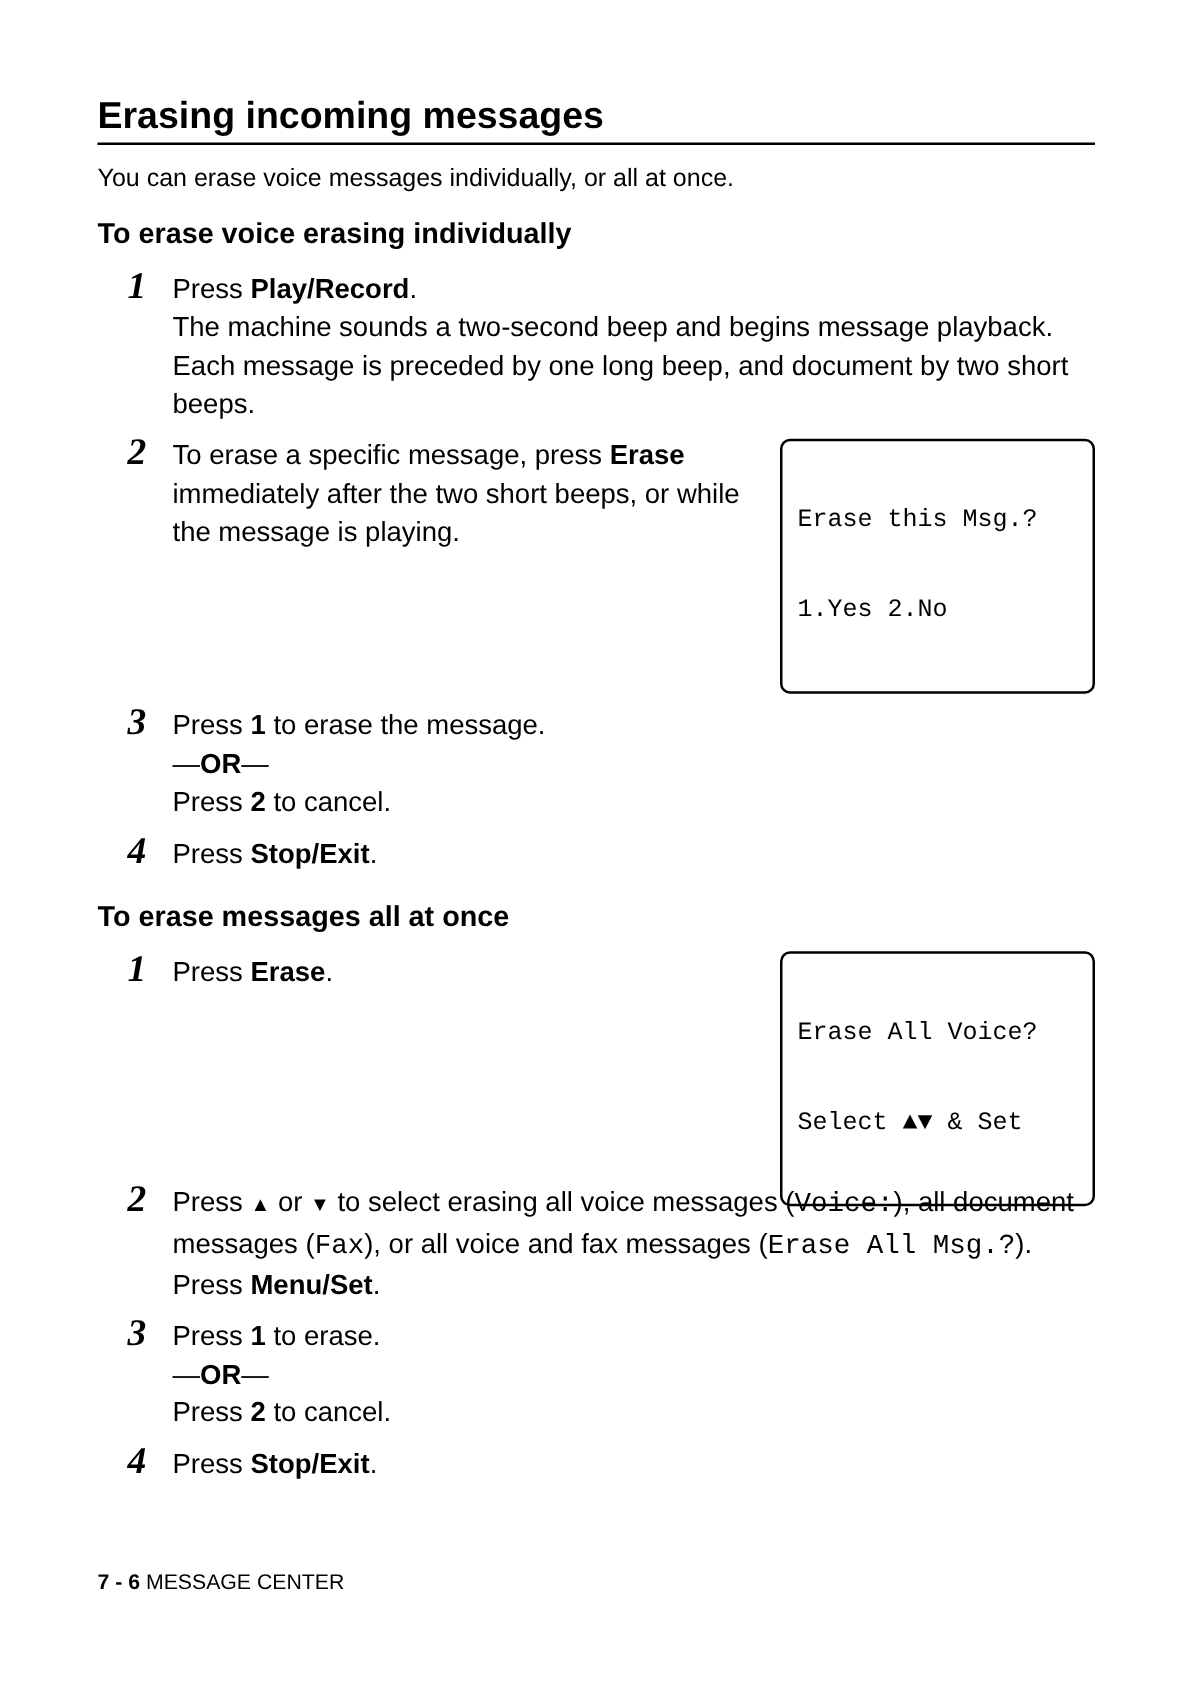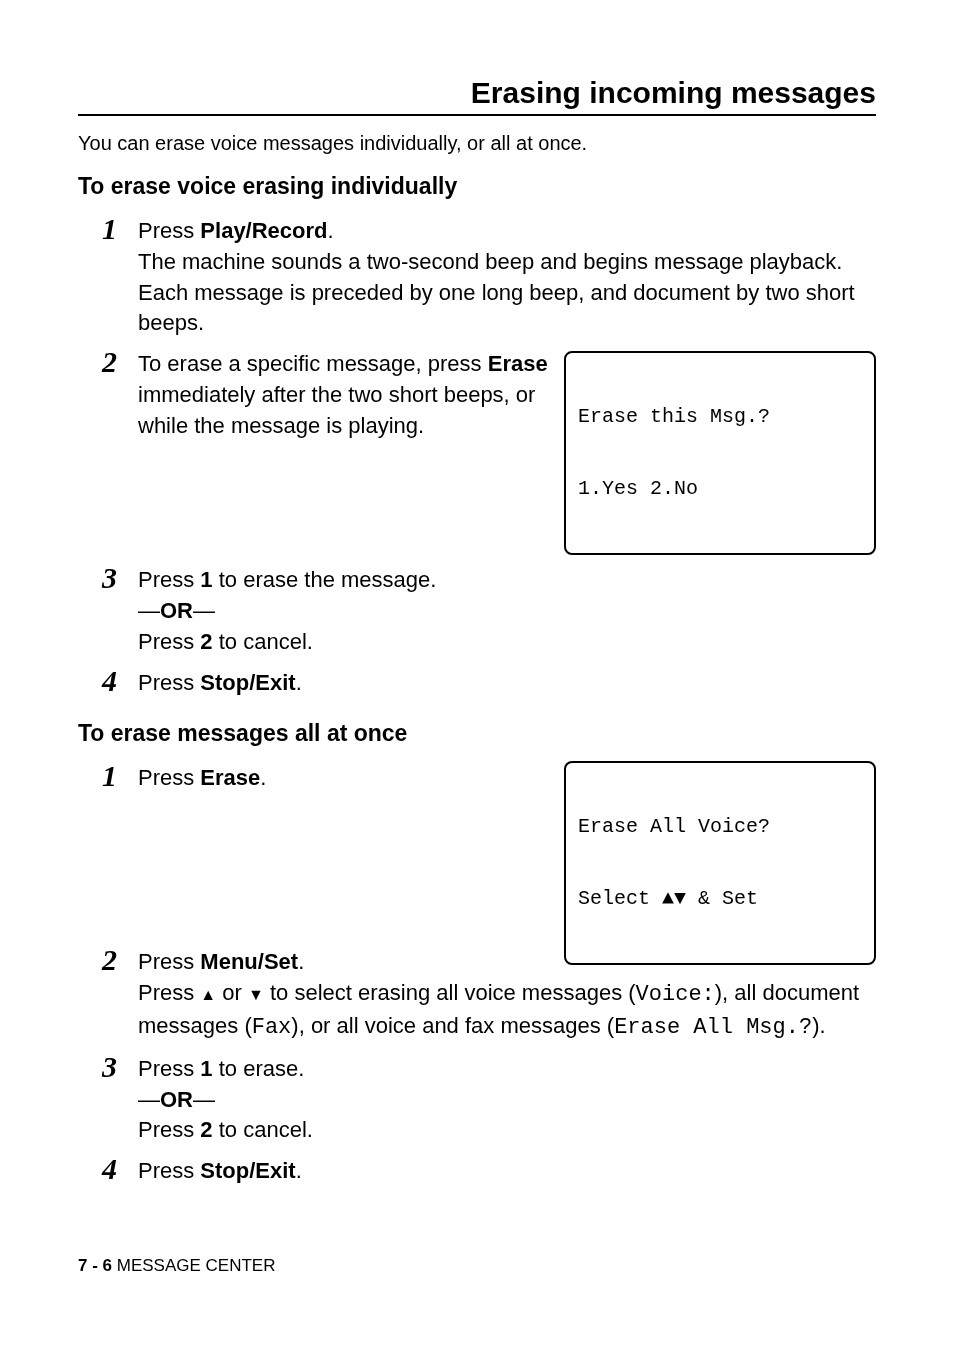--- a/index.html
+++ b/index.html
@@ -15,21 +15,20 @@
       font-family: Arial, Helvetica, sans-serif;
       color: #000;
       padding: 76px 78px 40px 78px;
       position: relative;
     }
 
     .section-title {
       font-size: 30px;
       font-weight: bold;
       margin-bottom: 4px;
-      text-align: right;
     }
 
     .hr {
       border: none;
       border-top: 2px solid #000;
       margin-bottom: 16px;
     }
 
     .intro {
       font-size: 20px;
@@ -93,21 +92,21 @@
     .lcd {
       border: 2px solid #000;
       border-radius: 8px;
       padding: 4px 12px 4px 12px;
       font-family: "Courier New", monospace;
       font-size: 20px;
       line-height: 1.2;
       white-space: pre;
       flex-shrink: 0;
       margin-top: 2px;
-      width: 312px;
+      width: 252px;
     }
 
     .lcd-inner {
       display: block;
     }
 
     .tri-up::before {
       content: "▲";
       font-size: 16px;
     }
@@ -209,24 +208,24 @@
           <span class="lcd-inner"><span>Select </span>▲▼<span> &amp; Set</span></span>
         </div>
       </div>
     </div>
   </div>
 
   <div class="step" style="margin-top:-28px;">
     <div class="step-num">2</div>
     <div class="step-body">
       <div>
+        <span>Press </span><span class="tri-up"></span><span> or </span><span class="tri-down"></span><span> to select erasing all voice messages (</span><span class="mono">Voice:</span><span>), all document messages (</span><span class="mono">Fax</span><span>), or all voice and fax messages (</span><span class="mono">Erase All Msg.?</span><span>).</span>
+      </div>
+      <div>
         <span>Press </span><span class="bold">Menu/Set</span><span>.</span>
-      </div>
-      <div>
-        <span>Press </span><span class="tri-up"></span><span> or </span><span class="tri-down"></span><span> to select erasing all voice messages (</span><span class="mono">Voice:</span><span>), all document messages (</span><span class="mono">Fax</span><span>), or all voice and fax messages (</span><span class="mono">Erase All Msg.?</span><span>).</span>
       </div>
     </div>
   </div>
 
   <div class="step">
     <div class="step-num">3</div>
     <div class="step-body">
       <div>
         <span>Press </span><span class="bold">1</span><span> to erase.</span>
       </div>

